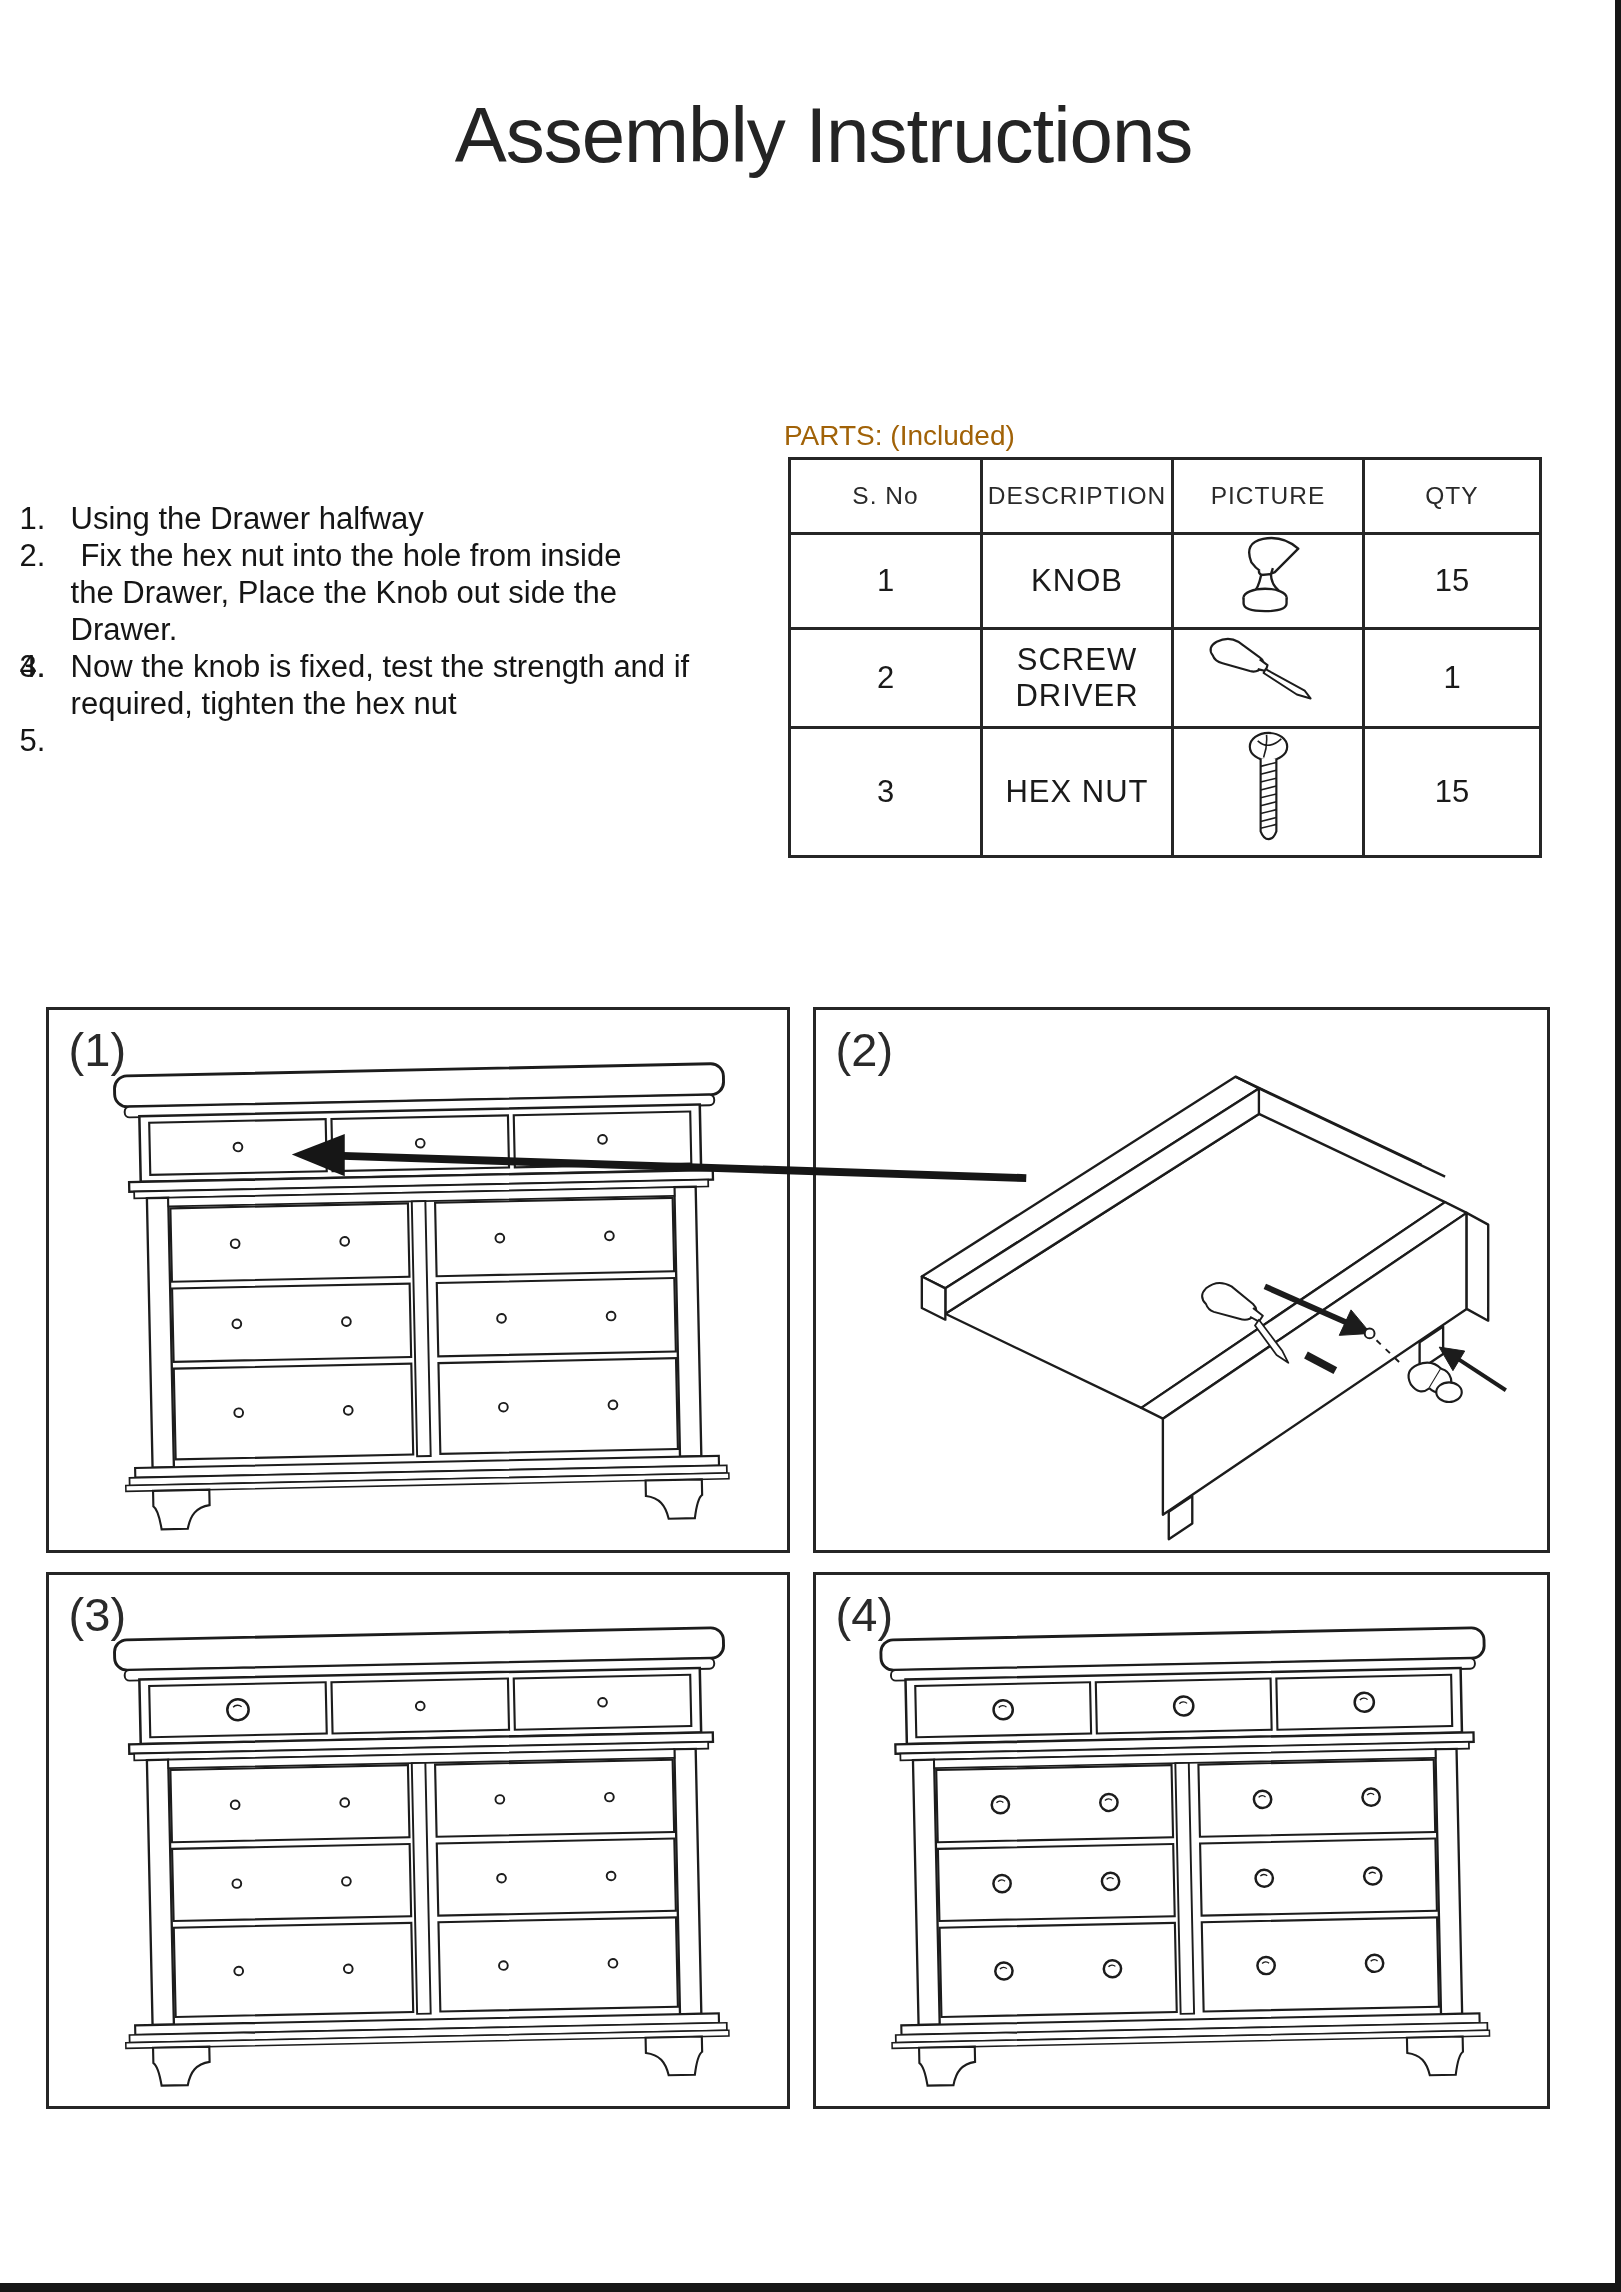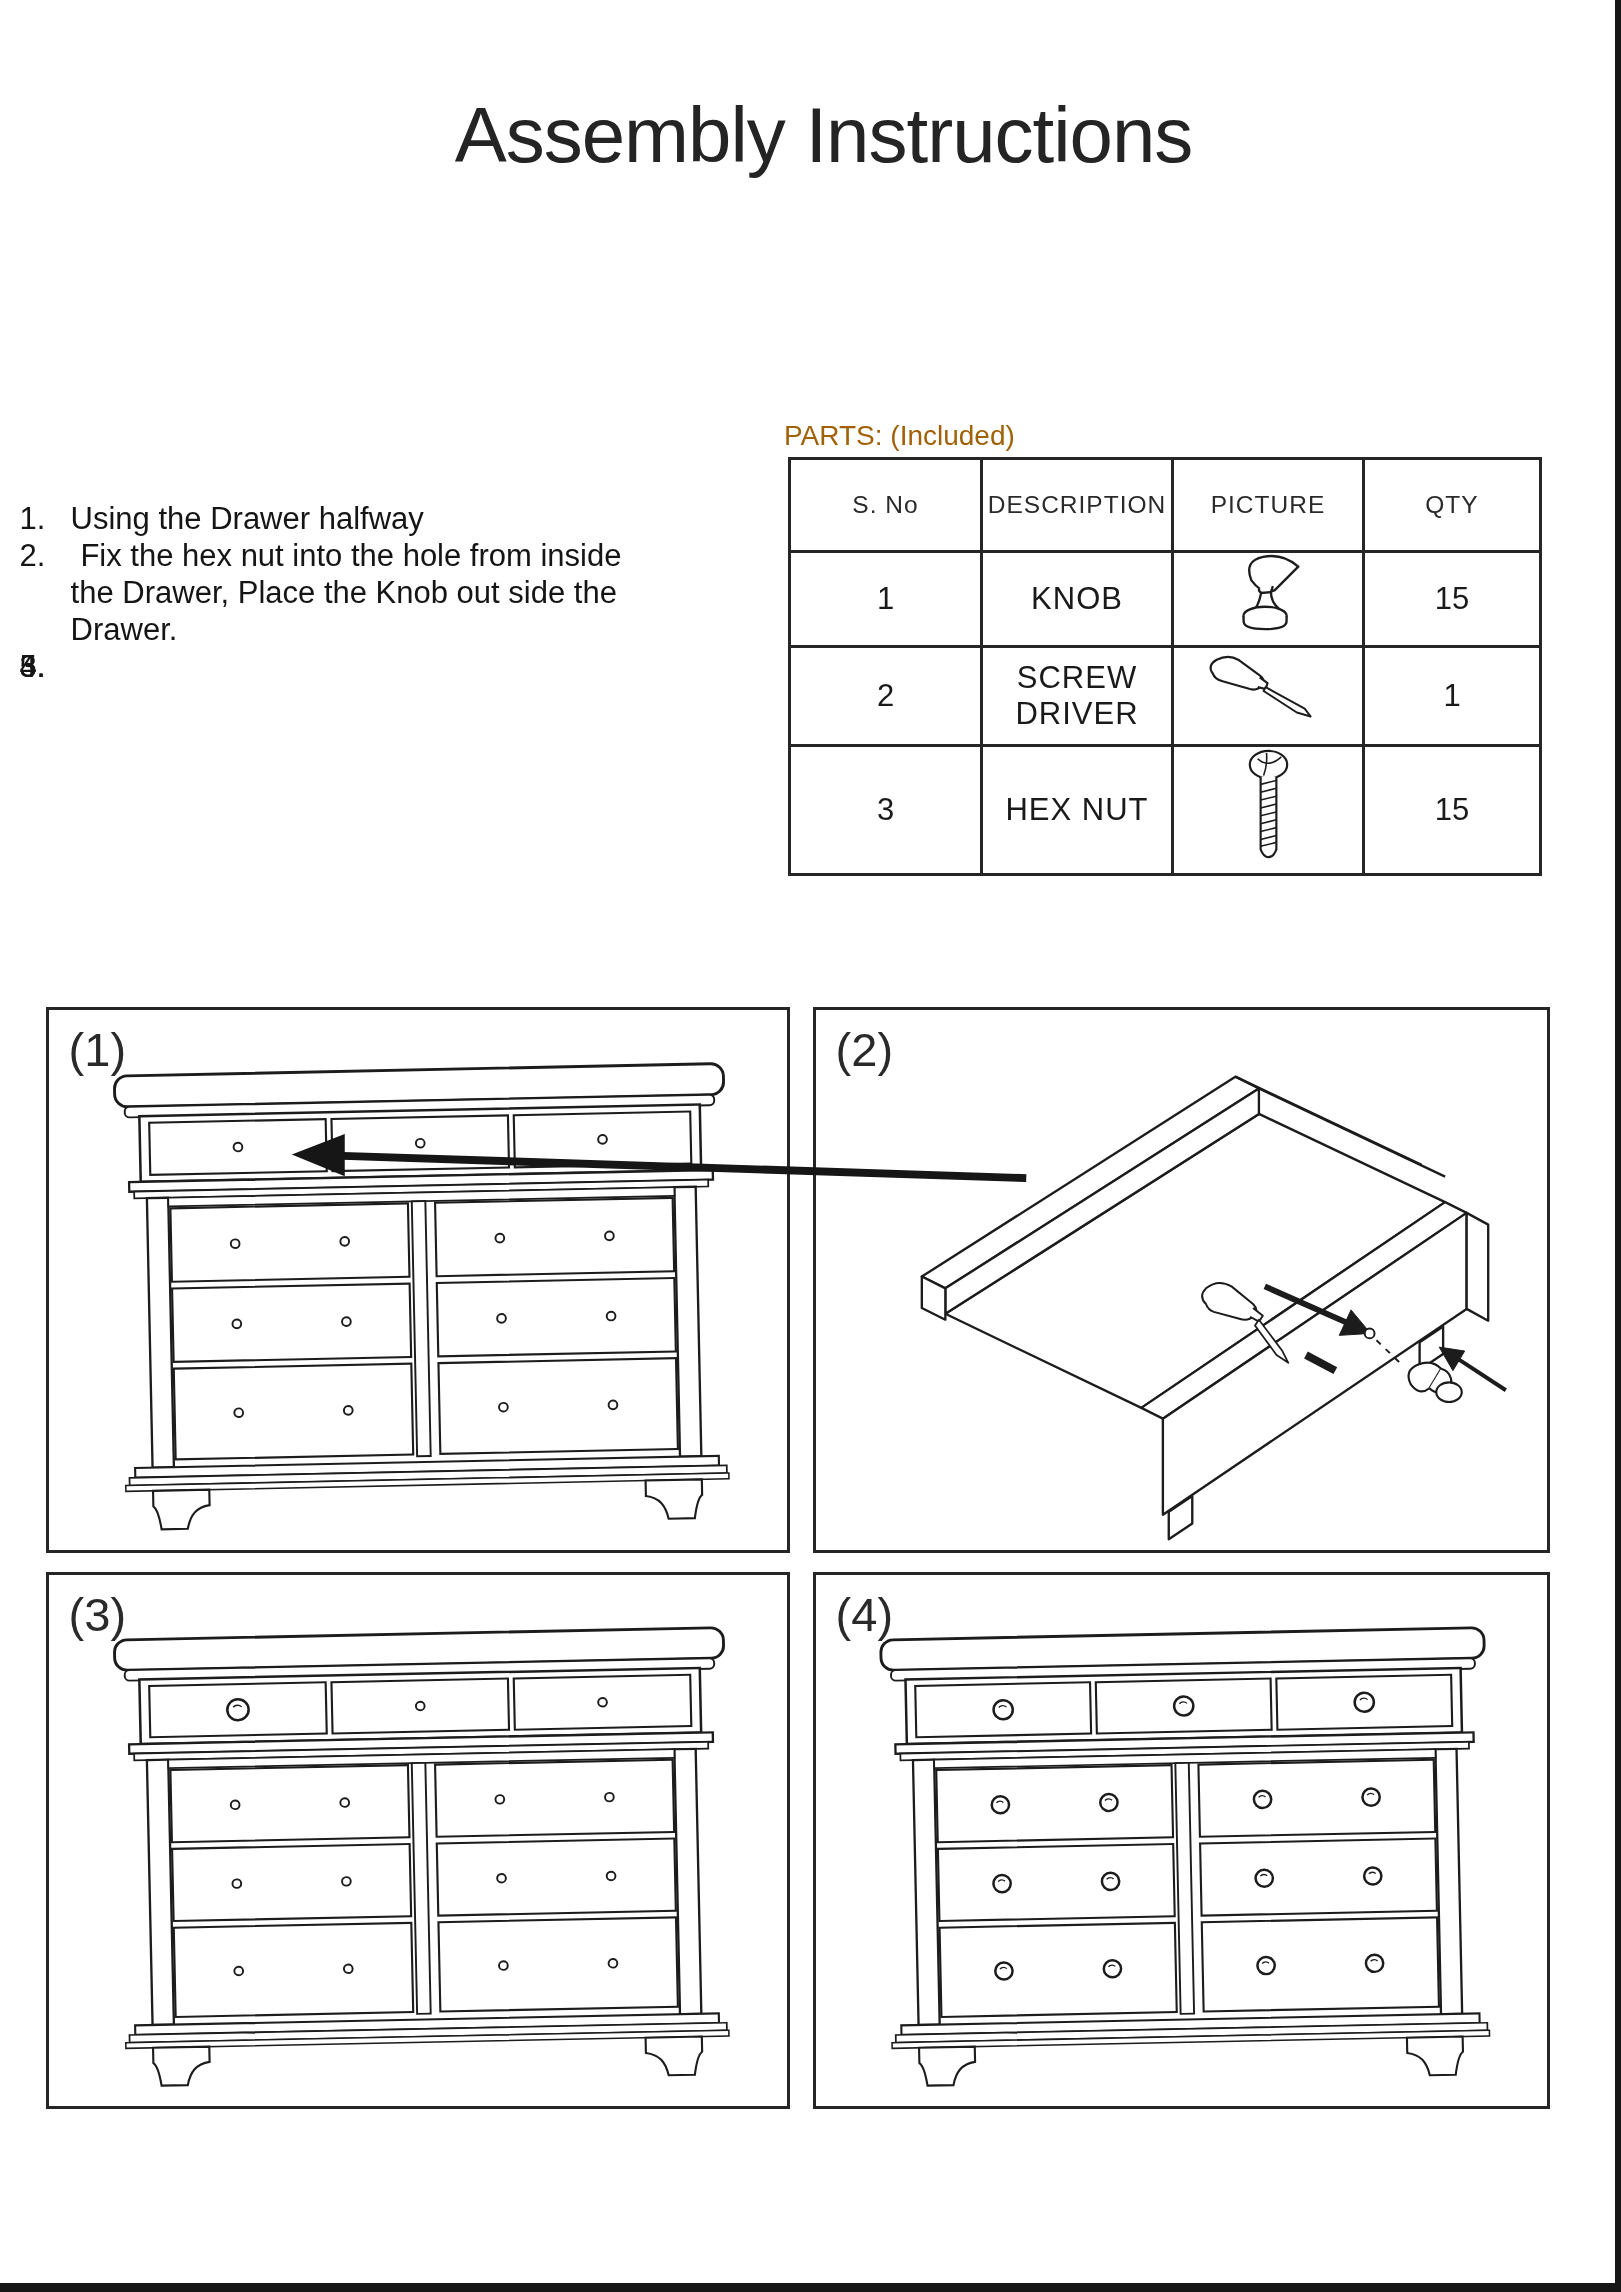--- a/index.html
+++ b/index.html
@@ -23,21 +23,21 @@
   #parts-table{
     left:788px;top:457px;width:752px;height:372px;border-collapse:collapse;table-layout:fixed;
     background:#fff;
   }
   #parts-table th,#parts-table td{
     border:3.9px solid #262626;text-align:center;vertical-align:middle;padding:0;
   }
   #parts-table th{font-size:24.5px;font-weight:400;letter-spacing:1px;color:#2a2a2a;}
   #parts-table td{font-size:31px;color:#1a1a1a;}
   #parts-table td.desc{white-space:pre-line;line-height:1.15;letter-spacing:1px;}
-  #parts-table tr{height:93px;}
+  #parts-table tr{height:75px;}
   
   .panel{position:absolute;border:3.9px solid #262626;background:#fff;}
   #panel-1{left:46px;top:1007px;width:738px;height:540px;}
   #panel-2{left:813px;top:1007px;width:731px;height:540px;}
   #panel-3{left:46px;top:1572px;width:738px;height:531px;}
   #panel-4{left:813px;top:1572px;width:731px;height:531px;}
   .panel-label{position:absolute;left:19.6px;top:11.8px;font-size:47px;color:#2a2a2a;}
   .diagram{position:absolute;left:0;top:0;width:100%;height:100%;}
   
   #cross-arrow{left:282px;top:1129px;width:757px;height:61px;z-index:6;}
@@ -47,21 +47,21 @@
 </style>
 </head>
 <body>
 
 <div class="abs" id="title">Assembly Instructions</div>
 
 <div class="abs" id="instructions">
     <div class="instr-item"><span class="instr-num">1.</span><span class="instr-lines">Using the Drawer halfway</span></div>
     <div class="instr-item sp2"><span class="instr-num">2.</span><span class="instr-lines">Fix the hex nut into the hole from inside<br>the Drawer, Place the Knob out side the<br>Drawer.</span></div>
     <div class="instr-item"><span class="instr-num">3.</span></div>
-    <div class="instr-item"><span class="instr-num">4.</span></div>
+    <div class="instr-item"><span class="instr-num">4.</span><span class="instr-lines">Now the knob is fixed, test the strength and if<br>required, tighten the hex nut</span></div>
     <div class="instr-item"><span class="instr-num">5.</span></div>
   </div>
 
 <div class="abs" id="parts-label">PARTS: (Included)</div>
 
 <table class="abs" id="parts-table">
   <colgroup>
       <col style="width:192px">
       <col style="width:191px">
       <col style="width:191px">

